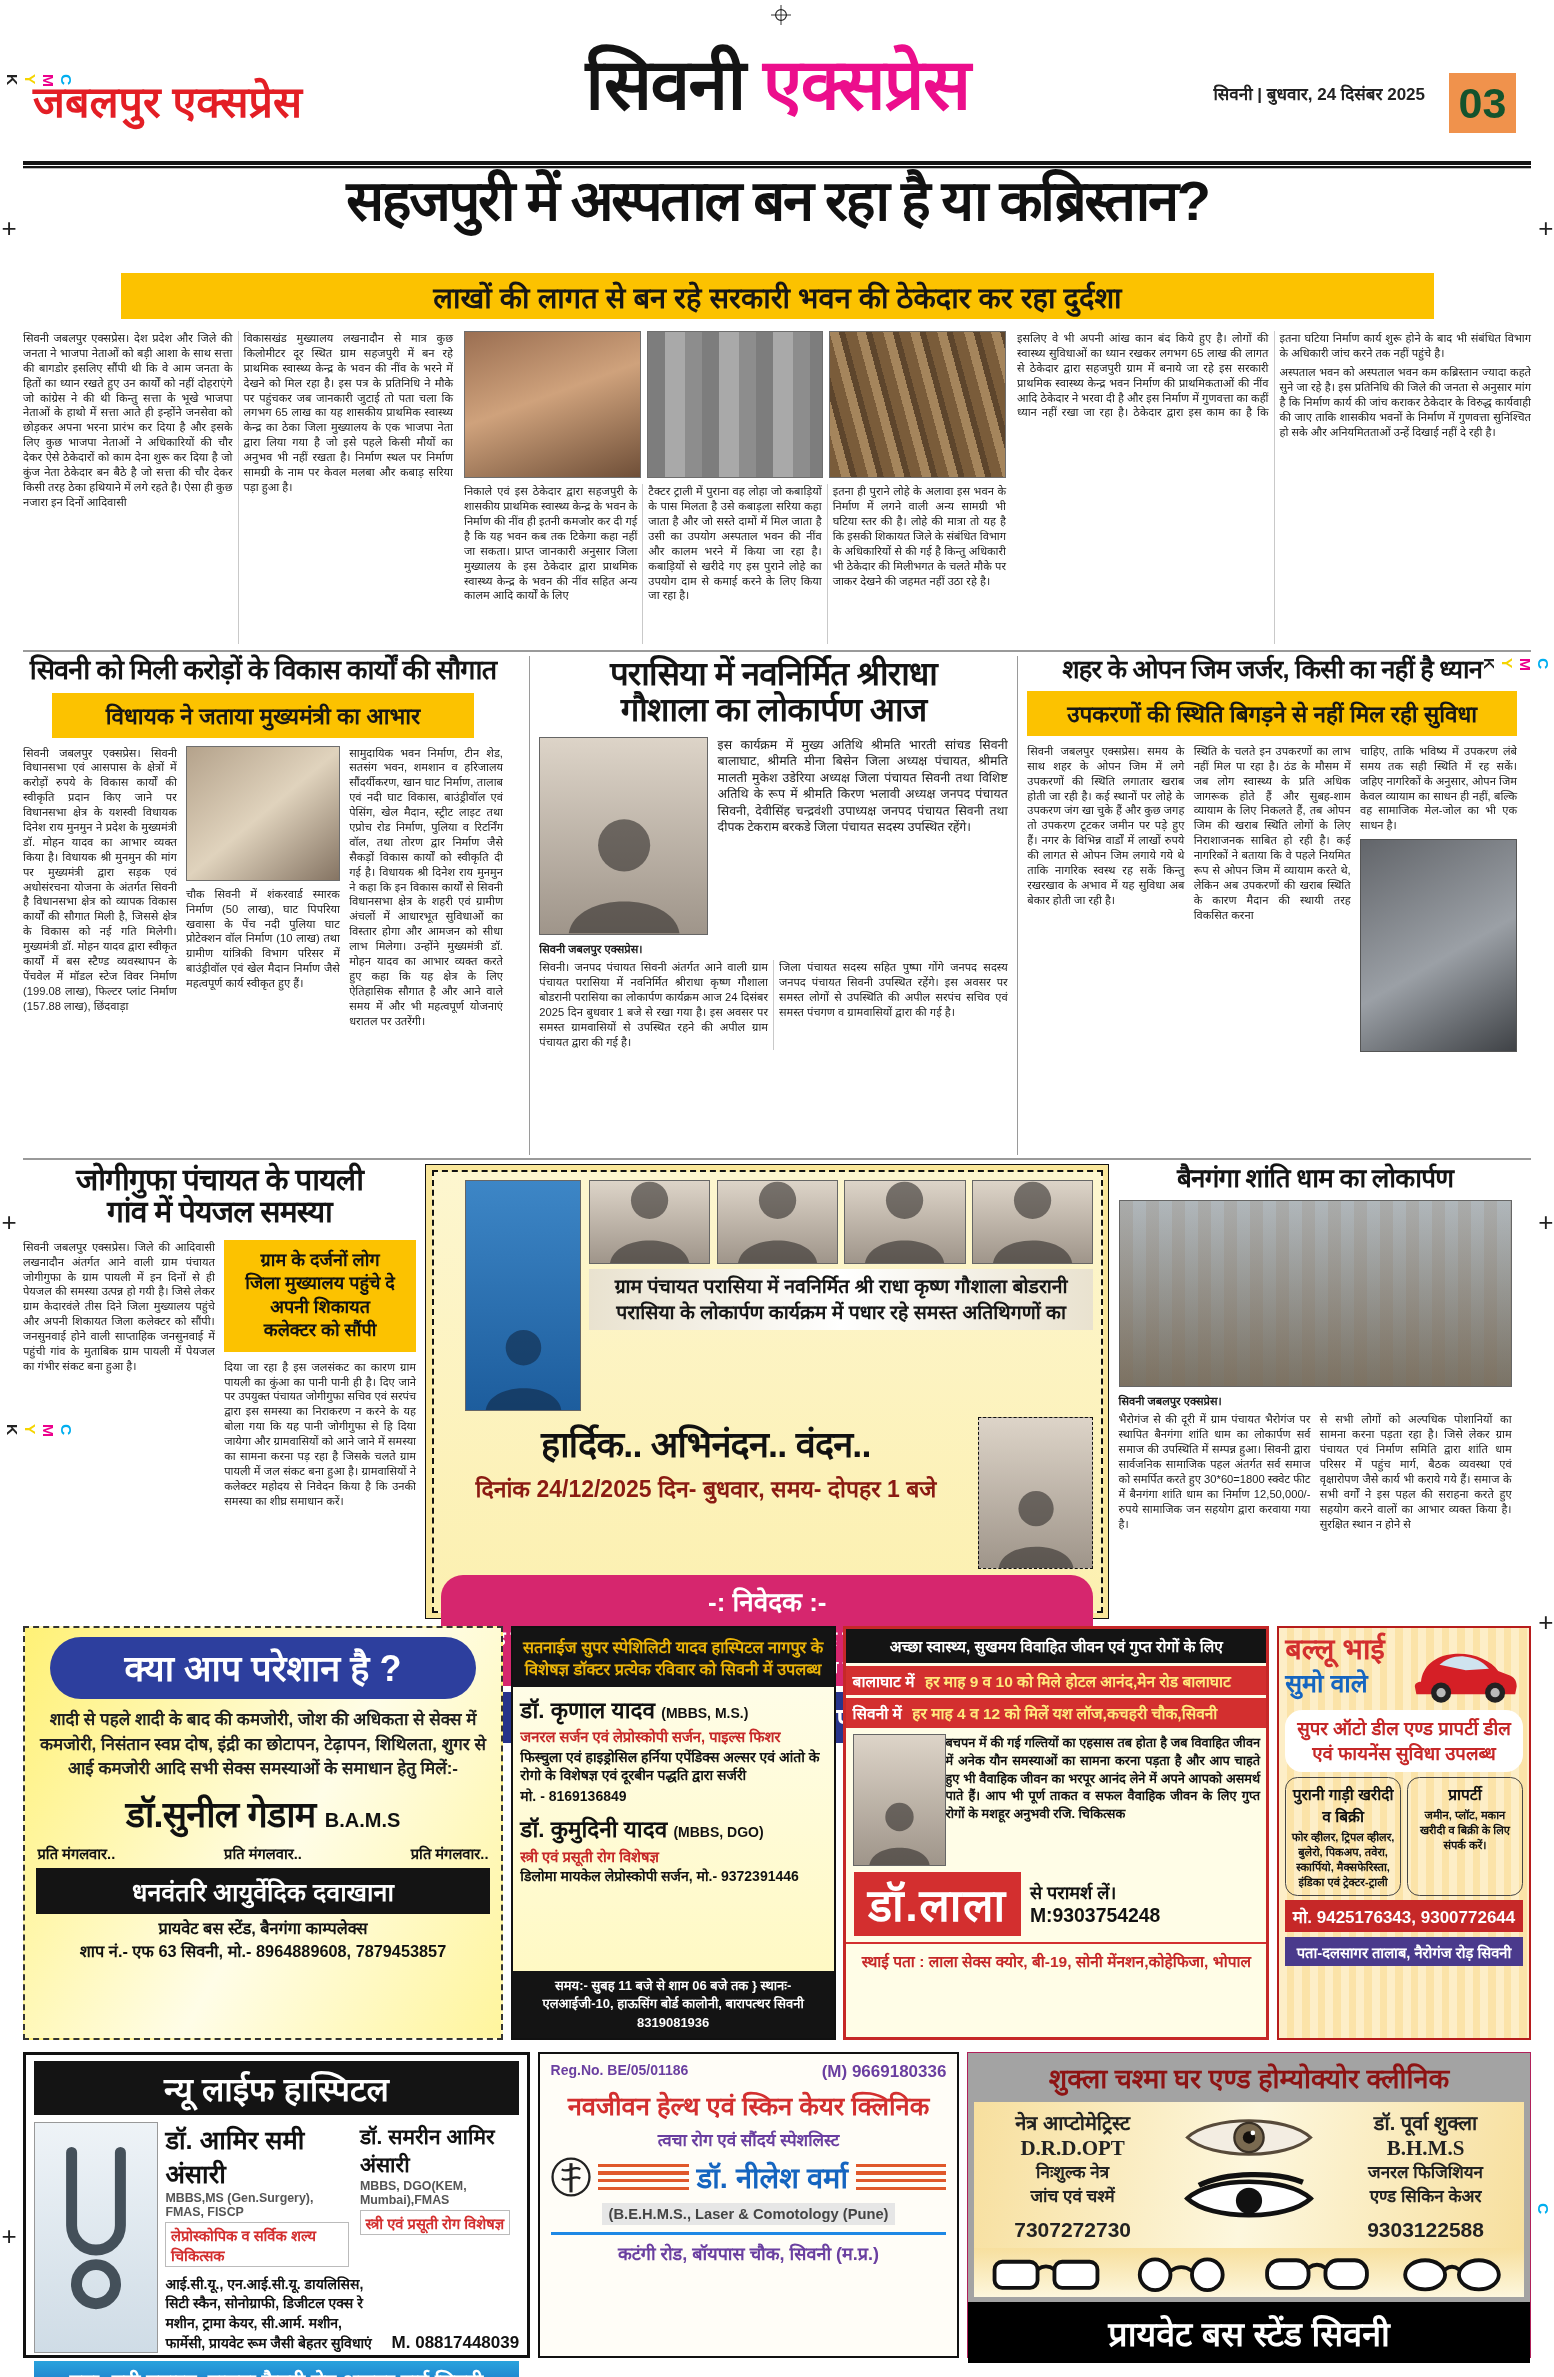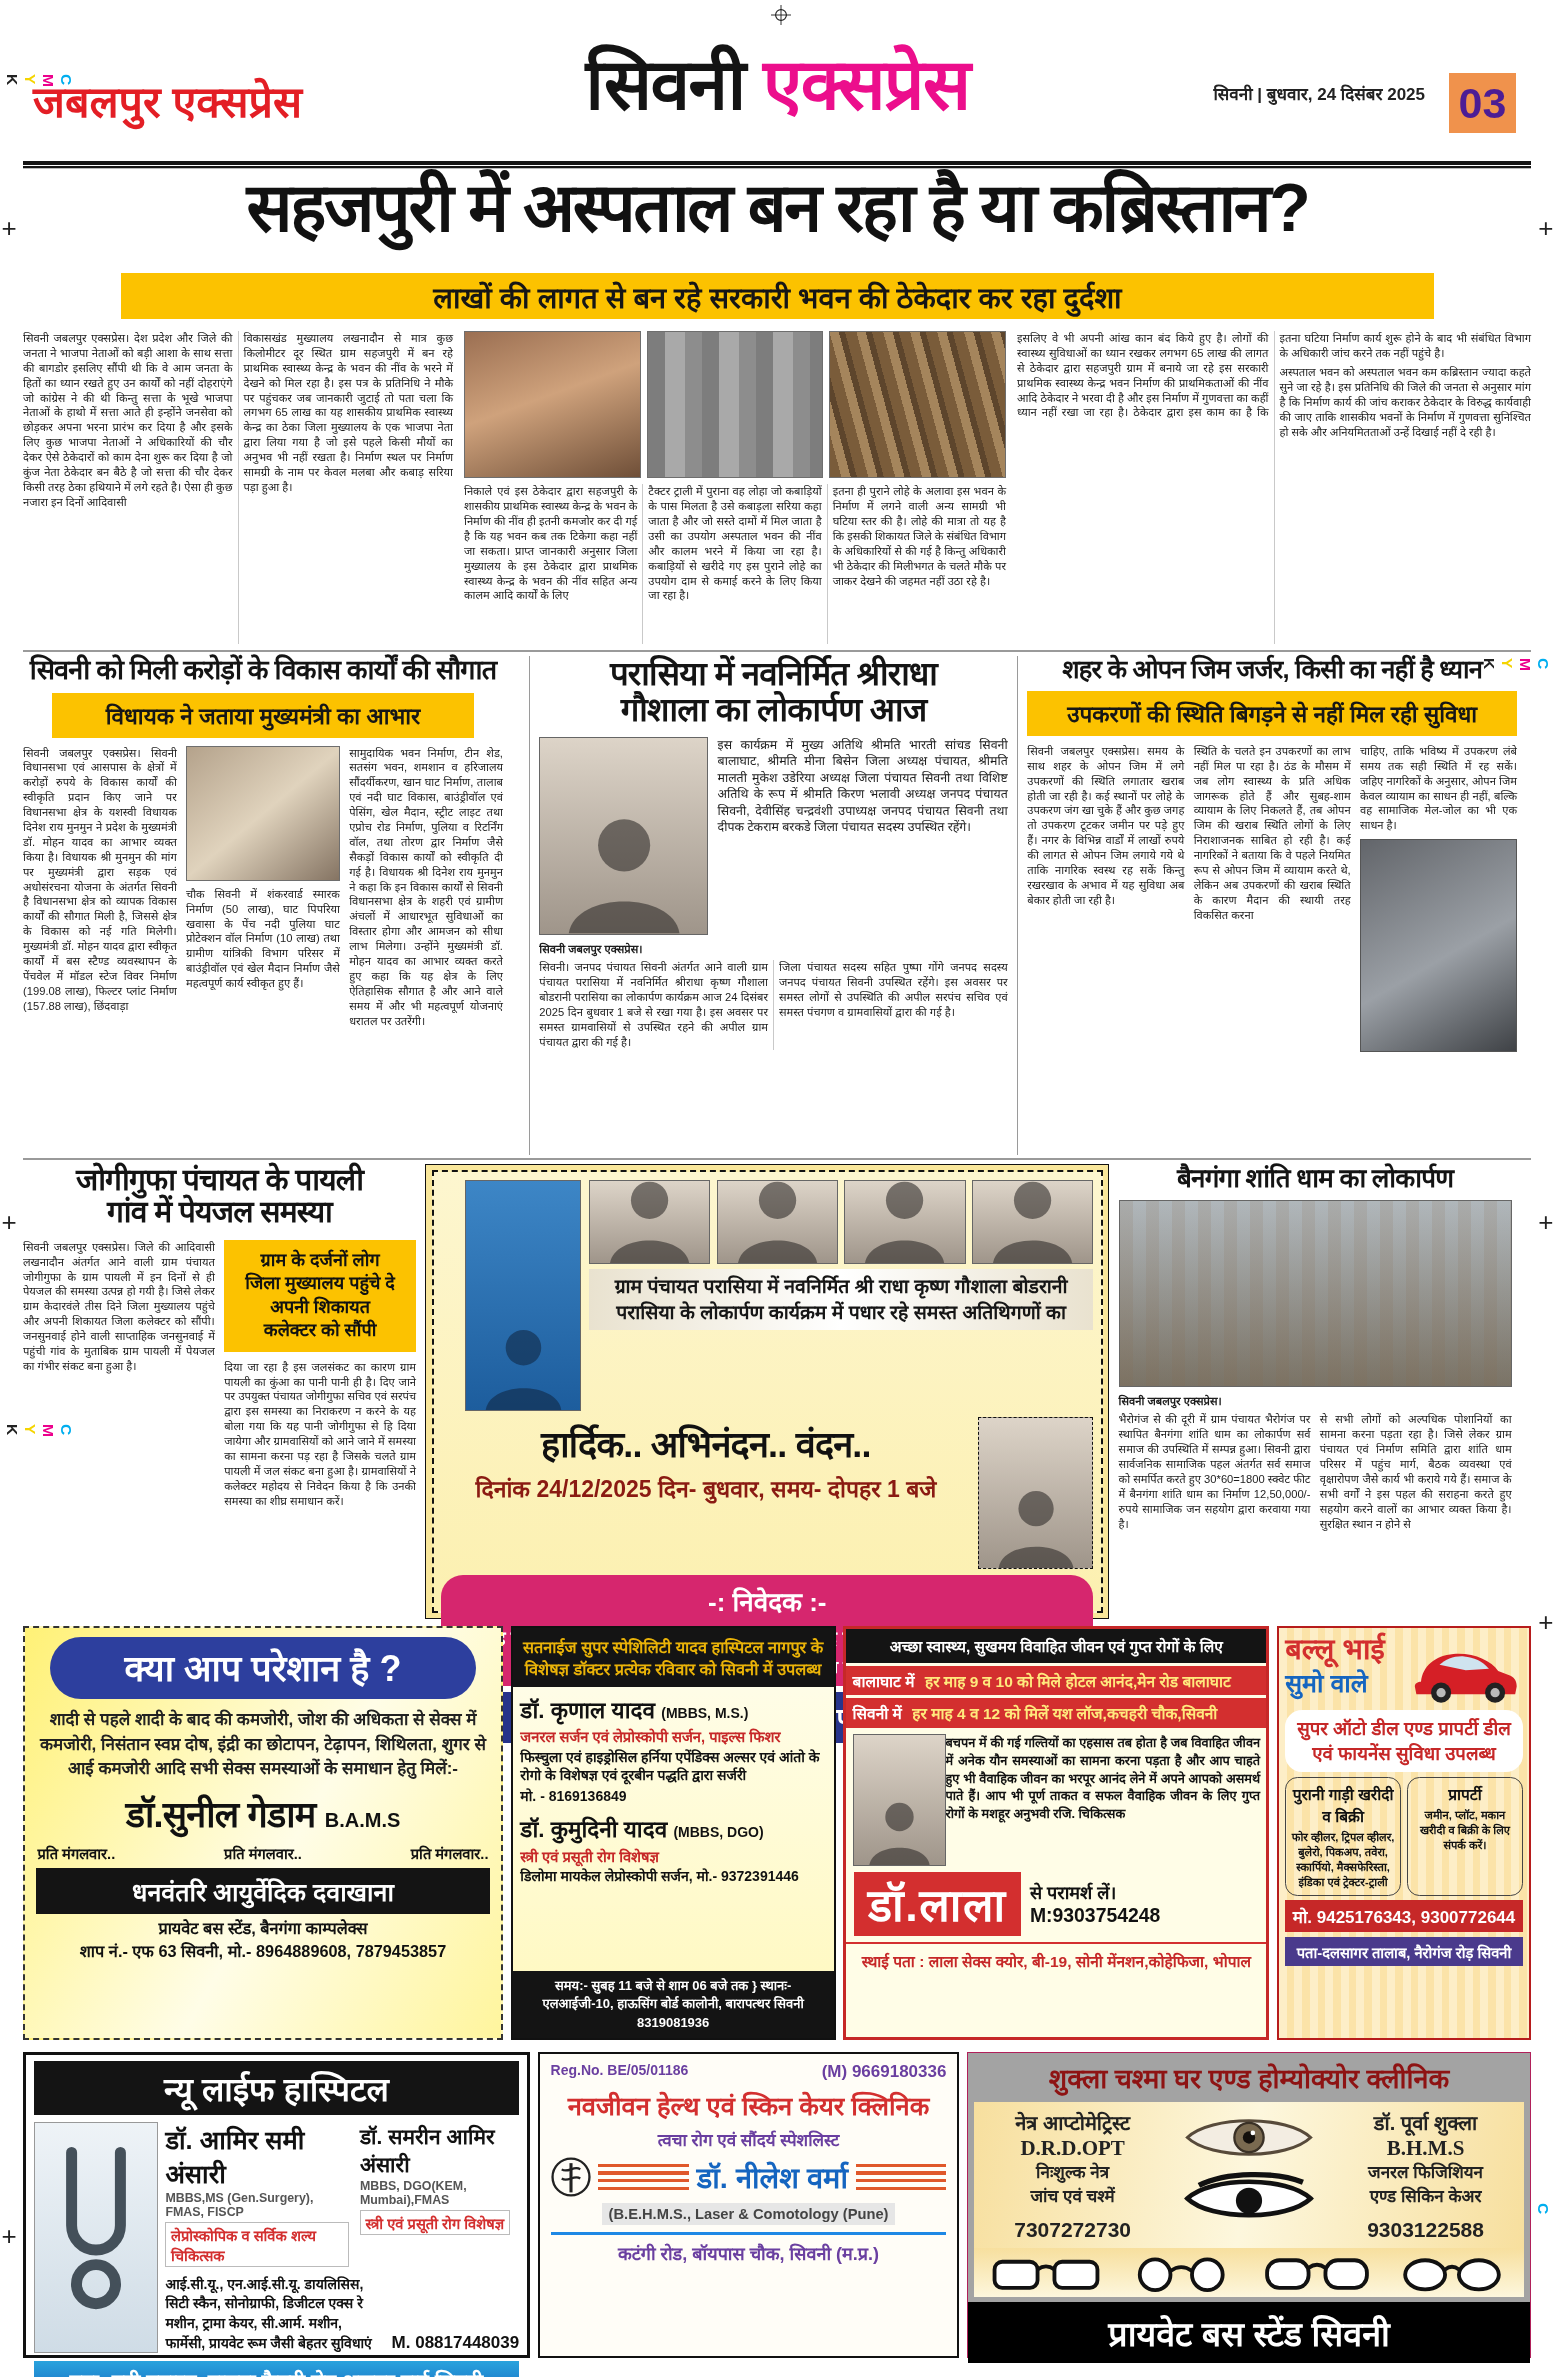--- a/index.html
+++ b/index.html
@@ -10,26 +10,26 @@
   .cmyk{position:absolute;writing-mode:vertical-rl;font-size:15.5px;font-weight:bold;letter-spacing:4.6px;}
   .cmyk b{display:block;}
   .cmyk .c{color:#00aeef}.cmyk .m{color:#ec008c}.cmyk .y{color:#f5d400}.cmyk .k{color:#222}
   .cross{position:absolute;font-size:26px;font-weight:200;color:#222;line-height:1;}
   .reg{position:absolute;left:771px;top:4.6px;width:20px;height:20px;}
   
   .brand-left{position:absolute;left:33px;top:71px;font-size:43px;font-weight:bold;color:#e31e25;white-space:nowrap;}
   .brand-center{position:absolute;left:0;right:0;top:33px;text-align:center;font-size:71px;font-weight:bold;letter-spacing:-1.5px;white-space:nowrap;}
   .brand-center .bk{color:#141414}.brand-center .pk{color:#ec0e8c}
   .dateline{position:absolute;right:130px;top:82px;font-size:17px;font-weight:bold;color:#222;}
-  .pageno{position:absolute;right:39px;top:73px;width:67px;height:60px;background:#f0924c;color:#4c1d95;
+  .pageno{position:absolute;right:39px;top:73px;width:67px;height:60px;background:#f0924c;color:#14532d;
           font-size:43px;font-weight:bold;display:flex;align-items:center;justify-content:center;}
   .mast-rule{position:absolute;left:23px;width:1508px;top:161px;height:4.6px;background:#141414;border-bottom:1.5px solid #fff;box-shadow:0 2.3px 0 #141414;}
   
   .lead-headline{position:absolute;left:15.5px;width:1524px;top:173px;text-align:center;
-                 font-size:68px;font-weight:bold;letter-spacing:-2.3px;line-height:1.0;white-space:nowrap;}
+                 font-size:56px;font-weight:bold;letter-spacing:-2.3px;line-height:1.0;white-space:nowrap;}
   .lead-subhead{position:absolute;left:121px;top:273px;width:1313px;height:46px;background:#fcc200;
                 display:flex;align-items:center;justify-content:center;font-size:29px;font-weight:bold;color:#161616;}
   .lead-body{position:absolute;left:23px;top:331px;width:1508px;height:313px;display:flex;gap:11px;}
   .body-text{font-size:11.2px;line-height:1.33;text-align:justify;color:#1d1d1d;}
   .body-text p{margin:0 0 4.6px;}
   .cols2{column-count:2;column-gap:11px;column-rule:0.8px solid #c9c9c9;height:100%;}
   .cols3{column-count:3;column-gap:11px;column-rule:0.8px solid #c9c9c9;}
   .lead-left{width:430px;}.lead-right{width:514px;}
   .lead-mid{flex:1;display:flex;flex-direction:column;gap:6.2px;}
   .lead-photos{display:flex;gap:6.2px;height:147px;}

